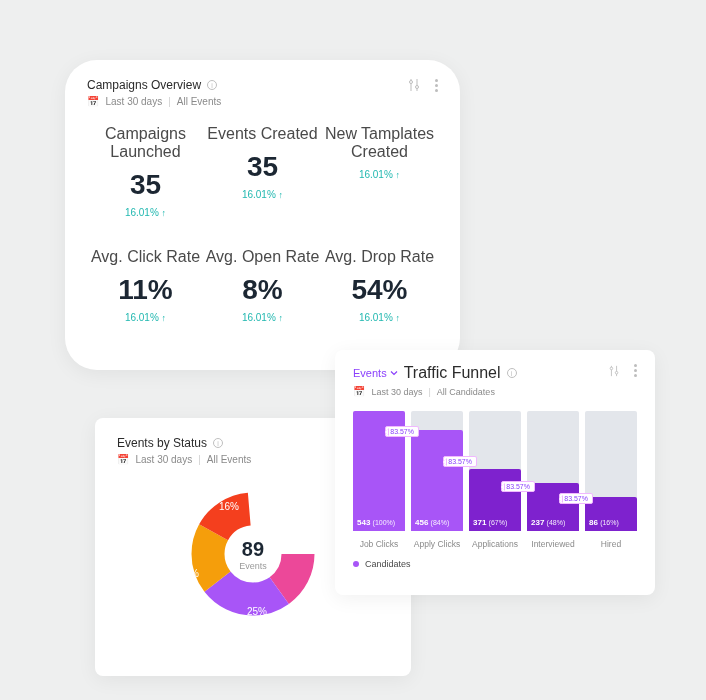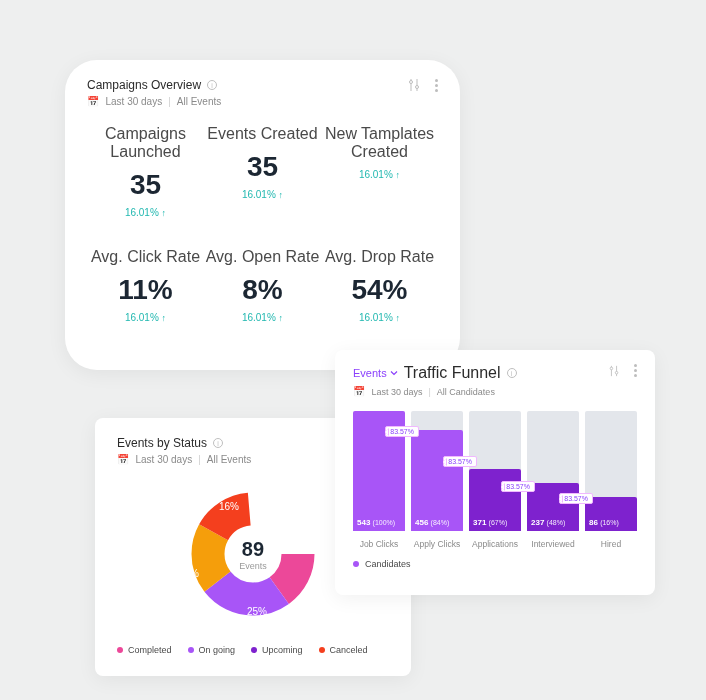--- a/index.html
+++ b/index.html
@@ -268,38 +268,20 @@
     </svg>
     <div class="donut-center">
       <div class="big">89</div>
       <div class="small">Events</div>
     </div>
     <div class="donut-pct" style="top:55px; right:48px;">40%</div>
     <div class="donut-pct" style="bottom:22px; left:130px;">25%</div>
     <div class="donut-pct" style="bottom:60px; left:62px;">19%</div>
     <div class="donut-pct" style="top:32px; left:102px;">16%</div>
   </div>
-  <div class="legend-row">
-    <div class="legend-item">
-        <span class="legend-dot" style="background:#ec4899"></span>
-        <span>Completed</span>
-      </div>
-    <div class="legend-item">
-        <span class="legend-dot" style="background:#a855f7"></span>
-        <span>On going</span>
-      </div>
-    <div class="legend-item">
-        <span class="legend-dot" style="background:#7e22ce"></span>
-        <span>Upcoming</span>
-      </div>
-    <div class="legend-item">
-        <span class="legend-dot" style="background:#f43f1e"></span>
-        <span>Canceled</span>
-      </div>
-  </div>
 </div>
 
 <div id="funnel-card" class="card">
   <div class="card-header">
     <div>
       <div class="card-title-row">
         <span class="events-link">
           <span>Events</span>
           <svg width="8" height="8" viewBox="0 0 8 8">
               <path d="M1 2.5 L4 5.5 L7 2.5" stroke="#8a3ffc" stroke-width="1.2" fill="none"></path>

